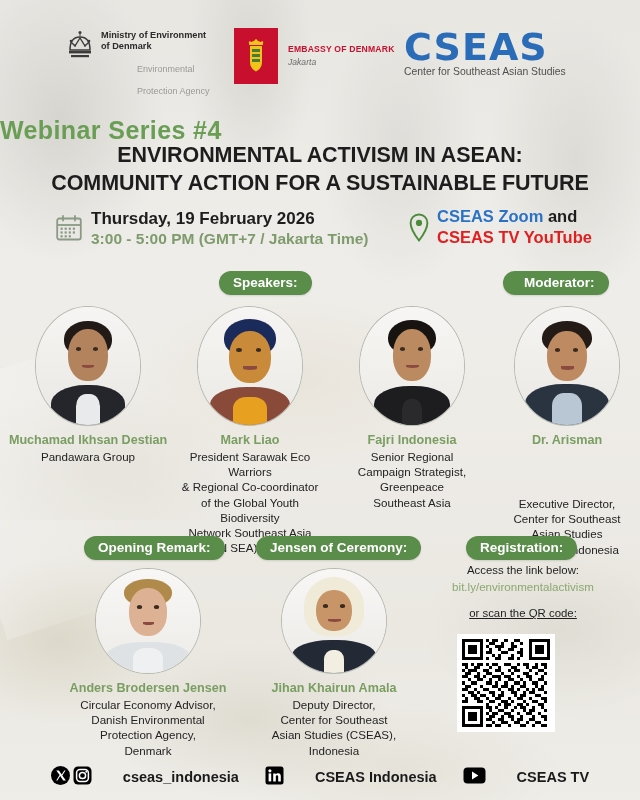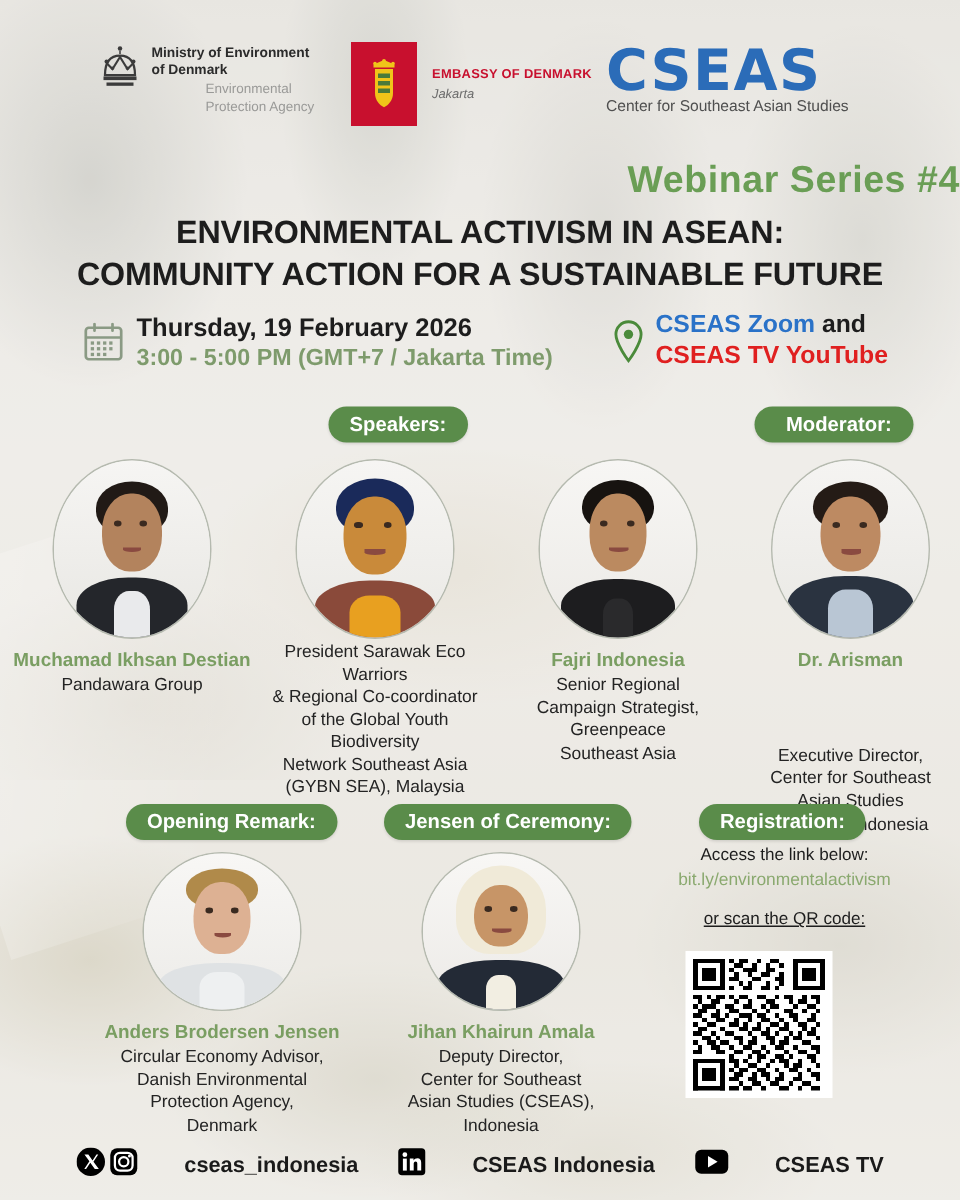--- a/index.html
+++ b/index.html
@@ -43,36 +43,36 @@
     transform:rotate(-18deg);
   }
   .bg-wash{position:absolute;inset:0;background:rgba(240,239,235,.55);}
 
   
   .logos{position:absolute;left:0;top:28px;width:640px;height:56px;}
   .logo-min{position:absolute;left:66px;top:2px;display:flex;gap:7px;align-items:flex-start;}
   .crown{width:28px;height:30px;position:relative;flex:0 0 auto;}
   .min-txt{line-height:1.18;}
   .min-l1{font-size:9.2px;font-weight:bold;color:#2b2b2b;white-space:nowrap;}
-  .min-l2{font-size:9px;color:#9a9a98;white-space:nowrap;margin-top:2px;padding-left:36px;}
+  .min-l2{font-size:9px;color:#9a9a98;white-space:nowrap;margin-top:12px;padding-left:36px;}
 
   .logo-emb{position:absolute;left:234px;top:0;display:flex;gap:10px;align-items:center;}
   .flagbox{width:44px;height:56px;background:#c8102e;display:flex;align-items:center;justify-content:center;flex:0 0 auto;}
   .arms{width:20px;height:34px;position:relative;}
   .emb-txt{line-height:1.3;}
   .emb-l1{font-size:8.6px;font-weight:bold;color:#c8102e;letter-spacing:.2px;white-space:nowrap;}
   .emb-l2{font-size:8.6px;font-style:italic;color:#6b6b6b;margin-top:2px;}
 
   .logo-cseas{position:absolute;left:404px;top:1px;}
   .cseas-word{font-size:38px;font-weight:bold;color:#2b6cb8;letter-spacing:1px;line-height:.95;
     font-family:"DejaVu Sans",sans-serif;}
   .cseas-sub{font-size:10.4px;color:#4f4f4f;margin-top:1px;white-space:nowrap;}
 
   
-  .series{position:absolute;left:0;top:106px;width:640px;text-align:right;
+  .series{position:absolute;left:0;top:116px;width:640px;text-align:left;
     font-size:25px;font-weight:bold;color:#6a9e55;letter-spacing:.4px;}
   .title{position:absolute;left:0;top:142px;width:640px;text-align:center;
     font-size:21.5px;font-weight:bold;color:#1d1d1d;line-height:1.3;letter-spacing:-.1px;}
 
   
   .datebar{position:absolute;left:16px;top:206px;width:632px;height:48px;}
   .dateblk{position:absolute;left:40px;top:2px;display:flex;gap:9px;align-items:center;}
   .cal{width:26px;height:26px;flex:0 0 auto;}
   .dl1{font-size:17px;font-weight:bold;color:#1d1d1d;line-height:1.25;}
   .dl2{font-size:15.5px;font-weight:bold;color:#7e9b6c;line-height:1.25;}
@@ -260,20 +260,21 @@
         <div class="bgc" style="background:linear-gradient(180deg,#f6f5f3,#eae9e5);"></div>
         <div class="body" style="left:12%;right:12%;bottom:0;height:32%;background:#8a4a3a;"></div>
         <div class="shirt" style="left:34%;right:34%;bottom:0;height:24%;background:#e8a020;"></div>
         <div class="hair" style="left:25%;right:25%;top:10%;height:32%;background:#1a2a5a;"></div>
         <div class="face" style="left:30%;right:30%;top:20%;height:44%;background:#c98a3a;"></div>
         <div class="eyeL" style="left:37%;top:35%;"></div>
         <div class="eyeR" style="left:56%;top:35%;"></div>
         <div class="mouth" style="left:43%;width:14%;top:50%;"></div>
       </div>
     </div>
+    <div class="pname">Mark Liao</div>
     <div class="prole" style="white-space:pre-line;">President Sarawak Eco Warriors
 &amp; Regional Co-coordinator
 of the Global Youth Biodiversity
 Network Southeast Asia
 (GYBN SEA), Malaysia</div>
   </div>
 
   <div class="person" style="left:332px;top:306px;width:160px;">
     <div class="avatar" style="width:104px;height:118px;">
       <div class="ph">

